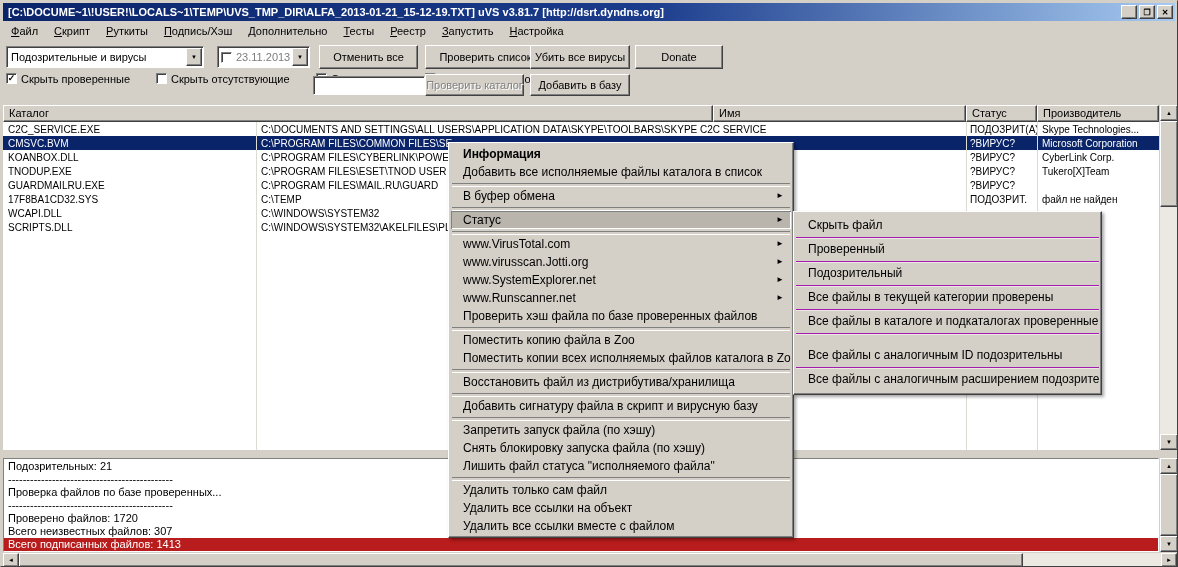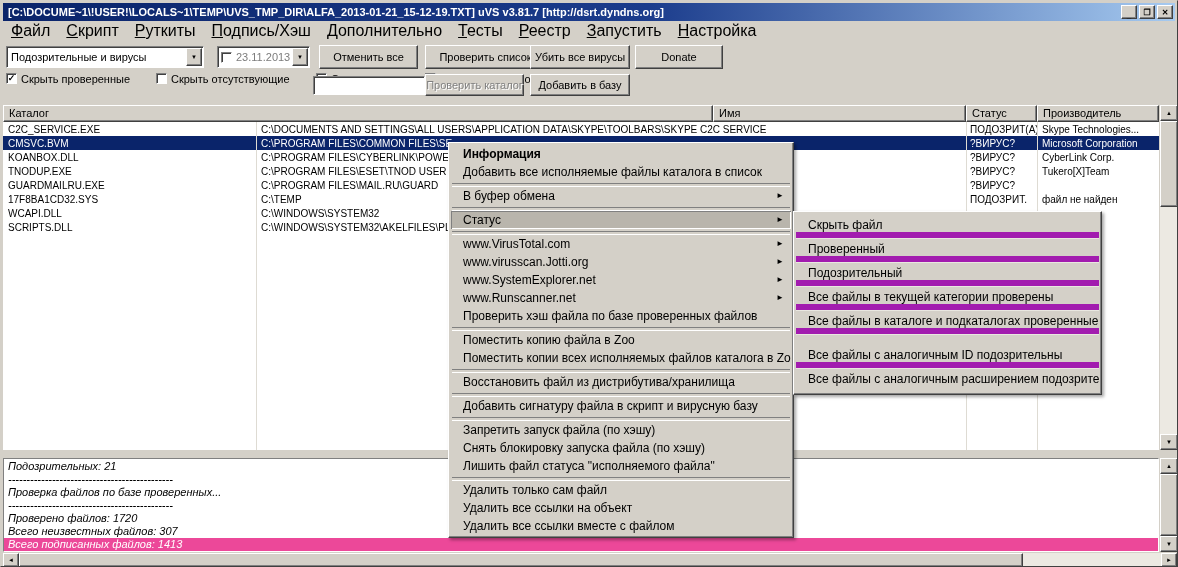--- a/index.html
+++ b/index.html
@@ -13,21 +13,21 @@
               background: linear-gradient(90deg,#0a246a 0%,#1b3c8c 55%,#a6caf0 100%);
               display:flex; align-items:center; padding:0 2px 0 5px; }
   .title-text { color:#ffffff; font-size:11px; font-weight:bold; white-space:nowrap; overflow:hidden; flex:1; }
   .tbtn { width:16px; height:14px; margin-left:2px; background:#d4d0c8;
           border:1px solid; border-color:#fff #404040 #404040 #fff; box-shadow: inset -1px -1px 0 #808080;
           font-size:8px; font-weight:bold; color:#000; display:flex; align-items:center; justify-content:center; cursor:default; }
   .tbtn.min span { transform: translateY(3px); }
 
   
   .menubar { position:absolute; left:2px; top:21px; right:2px; height:18px; display:flex; align-items:center; }
-  .menu-item { font-size:16px; padding:2px 8px; color:#000; white-space:nowrap;text-align:center; }
+  .menu-item { font-size:11px; padding:2px 8px; color:#000; white-space:nowrap;text-align:center; }
   .menu-item::first-letter { text-decoration: underline; }
 
   
   .abs { position:absolute; }
   .combo { display:flex; align-items:center; background:#ffffff;
            border:1px solid; border-color:#808080 #ffffff #ffffff #808080; box-shadow: inset 1px 1px 0 #404040; }
   .combo-text { flex:1; font-size:11px; padding:0 4px; white-space:nowrap; overflow:hidden; }
   .combo-btn { width:16px; align-self:stretch; margin:1px; background:#d4d0c8;
                border:1px solid; border-color:#fff #404040 #404040 #fff; box-shadow: inset -1px -1px 0 #808080;
                font-size:6px; display:flex; align-items:center; justify-content:center; }
@@ -77,39 +77,39 @@
               border:1px solid; border-color:#fff #404040 #404040 #fff; box-shadow: inset -1px -1px 0 #808080; }
   .hscroll { position:absolute; left:2px; top:552px; width:1174px; height:14px; background:#ece9e2; }
   .hsb-btn { position:absolute; top:0; width:16px; height:14px; background:#d4d0c8;
              border:1px solid; border-color:#fff #404040 #404040 #fff; box-shadow: inset -1px -1px 0 #808080;
              font-size:6px; display:flex; align-items:center; justify-content:center; }
   .hsb-thumb { position:absolute; top:0; left:16px; width:1004px; height:14px; background:#d4d0c8;
                border:1px solid; border-color:#fff #404040 #404040 #fff; box-shadow: inset -1px -1px 0 #808080; }
 
   
   .log-pane { position:absolute; left:2px; top:457px; width:1156px; height:94px; background:#ffffff;
-              border:1px solid; border-color:#808080 #ffffff #ffffff #808080; overflow:hidden; padding-top:1px;font-style:italic; }
+              border:1px solid; border-color:#808080 #ffffff #ffffff #808080; overflow:hidden; padding-top:1px; }
   .log-line { font-size:11px; height:13px; line-height:13px; padding-left:4px; color:#000; white-space:nowrap; }
-  .log-line.hl-line { background:#ec4899; color:#ffffff; }
+  .log-line.hl-line { background:#b91c1c; color:#ffffff; }
 
   
   .cmenu { position:absolute; background:#d4d0c8; padding:2px;
            border:1px solid; border-color:#ffffff #404040 #404040 #ffffff;
            box-shadow: inset -1px -1px 0 #808080, inset 1px 1px 0 #d4d0c8, 2px 2px 3px rgba(0,0,0,0.35); }
   #context-menu { left:447px; top:141px; width:346px; }
   #submenu { left:792px; top:210px; width:309px; }
   .cmenu-item { position:relative; height:18px; line-height:18px; font-size:12px; color:#000;
                 padding:0 22px 0 12px; white-space:nowrap; overflow:hidden; }
   .cmenu-item.bold { font-weight:bold; }
   .cmenu-item.hl { background:#b9b5ac; box-shadow: inset 1px 1px 0 #808080, inset -1px -1px 0 #ffffff; }
   .mi-arrow { position:absolute; right:7px; top:0; font-size:8px; }
   .menu-sep { height:6px; margin:0 1px; position:relative; }
   .menu-sep::after { content:""; position:absolute; left:0; right:0; top:2px; height:2px;
                      border-top:1px solid #808080; border-bottom:1px solid #ffffff; }
-  #submenu .cmenu-item { height:24px; line-height:23px; border-bottom:6px solid #a21caf; box-shadow: 0 1px 0 #e9e7e0; }
+  #submenu .cmenu-item { height:24px; line-height:23px; border-bottom:1px solid #a21caf; box-shadow: 0 1px 0 #e9e7e0; }
   #submenu .cmenu-item:last-child { border-bottom:none; box-shadow:none; }
   .menu-gap { height:10px; }
 </style>
 </head>
 <body>
 
 <div class="window">
 
   <div class="titlebar">
     <span class="title-text">[C:\DOCUME~1\!USER!\LOCALS~1\TEMP\UVS_TMP_DIR\ALFA_2013-01-21_15-12-19.TXT] uVS v3.81.7 [http://dsrt.dyndns.org]</span>

